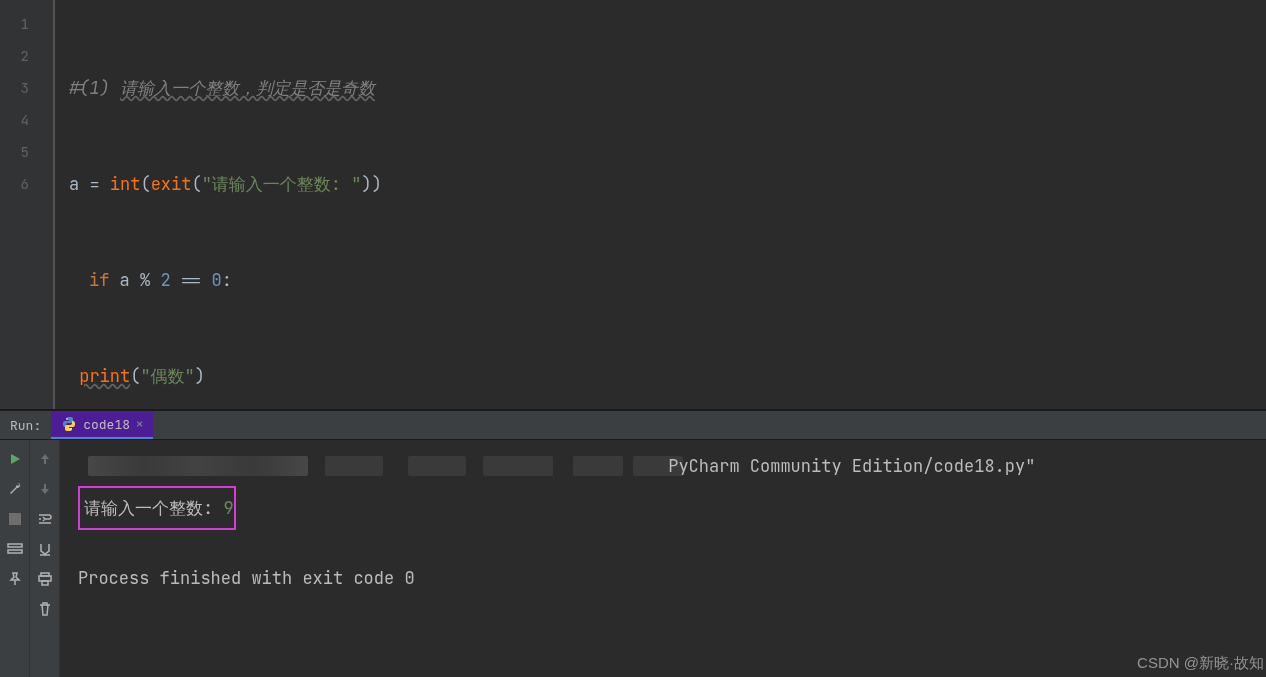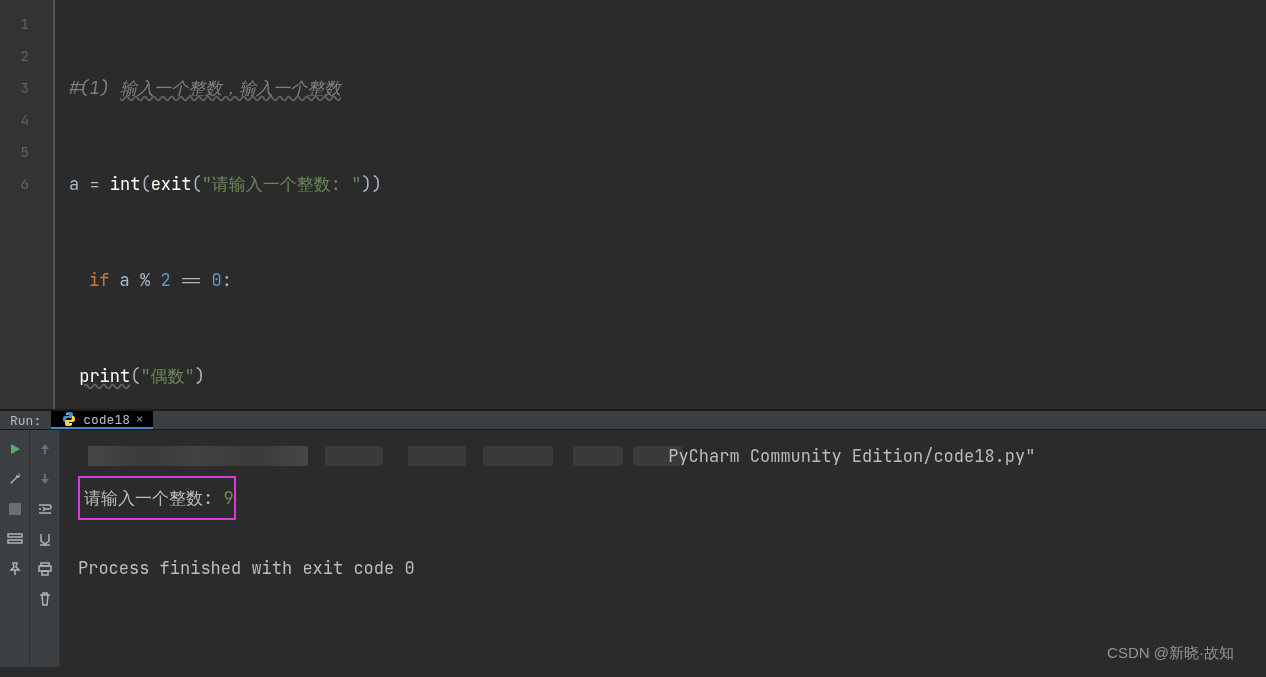--- a/index.html
+++ b/index.html
@@ -38,44 +38,44 @@
     flex: 1;
     padding: 8px 14px;
     font-size: 17px;
     line-height: 32px;
     white-space: pre;
   }
   .code .line { height: 32px; }
   .c-comment { color: #808080; font-style: italic; }
   .c-comment .wavy { text-decoration: underline wavy #626262; }
   .c-keyword { color: #cc7832; margin-left: 20px; }
-  .c-func    { color: #ffffff; }
+  .c-func    { color: #f97316; }
   .c-builtin { color: #a9b7c6; }
   .c-str     { color: #6a8759; }
   .c-num     { color: #6897bb; }
   .c-ident   { color: #a9b7c6; }
   .c-under   { text-decoration: underline wavy #626262; }
 
   
   .panel-header {
     display: flex;
     align-items: center;
-    height: 20px;
+    height: 30px;
     background: #3c3f41;
     border-top: 1px solid #1b1b1b;
     border-bottom: 1px solid #1b1b1b;
     font-size: 13px;
   }
   .panel-header .label {
     color: #bbbbbb;
     padding: 0 10px;
   }
   .tab {
     height: 100%;
-    background: #000000;
+    background: #4c1d95;
     padding: 0 10px;
     display: flex;
     align-items: center;
     gap: 6px;
     border-bottom: 2px solid #4a88c7;
   }
   .tab .filename { color: #bbbbbb; }
   .tab .close { color: #7f8b91; font-size: 12px; }
   .tab .pyicon { display: inline-flex; align-items: center; }
 
@@ -140,21 +140,21 @@
   .console .highlight-box {
     border: 2px solid #d63adb;
     padding: 4px 0 4px 4px;
     display: inline-block;
   }
   .console .prompt-line { color: #bbbbbb; }
   .console .prompt-line .in { color: #6a8759; }
   .console .spacer { height: 32px; }
   .watermark {
     position: absolute;
-    right: 32px;
+    right: 2px;
     bottom: 4px;
     color: #adadad;
     font-size: 15px;
     font-family: sans-serif;
     opacity: 0.8;
     margin-top: 33px;
   }
 </style>
 </head>
 <body>
@@ -162,21 +162,21 @@
 <div class="editor">
   <div class="gutter">
     <div>1</div>
     <div>2</div>
     <div>3</div>
     <div>4</div>
     <div>5</div>
     <div>6</div>
   </div>
   <div class="code">
-    <div class="line"><span class="c-comment"><span>#(1) </span><span class="wavy">输入一个整数，输入一个整数</span></span></div>
+    <div class="line"><span class="c-comment"><span>#(1) </span><span class="wavy">请输入一个整数，判定是否是奇数</span></span></div>
     <div class="line"><span class="c-ident">a</span><span class="c-ident"> = </span><span class="c-func">int</span><span class="c-builtin">(</span><span class="c-func">exit</span><span class="c-builtin">(</span><span class="c-str">"请输入一个整数: "</span><span class="c-builtin">))</span></div>
     <div class="line"><span class="c-keyword">if</span><span> </span><span class="c-ident">a</span><span class="c-ident"> % </span><span class="c-num">2</span><span class="c-ident"> == </span><span class="c-num">0</span><span class="c-ident">:</span></div>
     <div class="line"><span> </span><span class="c-func c-under">print</span><span class="c-builtin">(</span><span class="c-str">"偶数"</span><span class="c-builtin">)</span></div>
     <div class="line"><span class="c-keyword">else</span><span class="c-ident">:</span></div>
     <div class="line"><span> </span><span class="c-func c-under">print</span><span class="c-builtin">(</span><span class="c-str">"奇数"</span><span class="c-builtin">)</span></div>
   </div>
 </div>
 
 <div class="panel-header">
   <span class="label">Run:</span>

